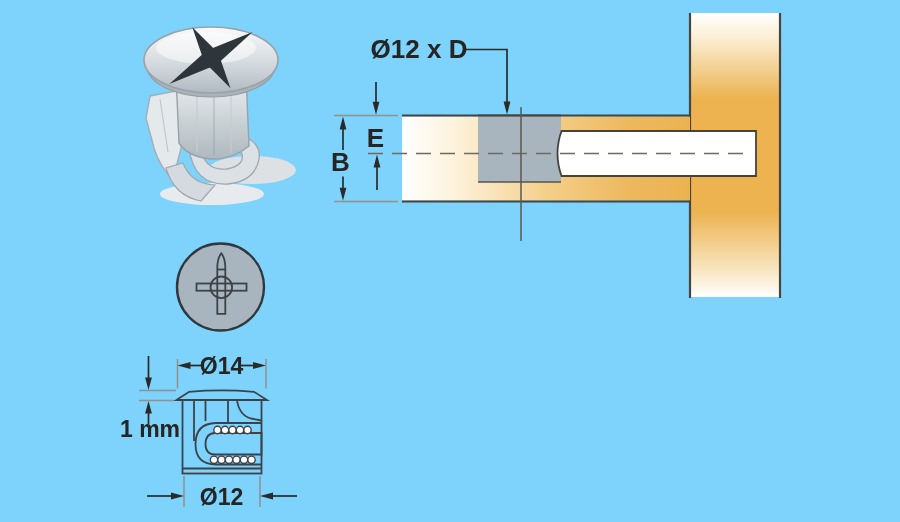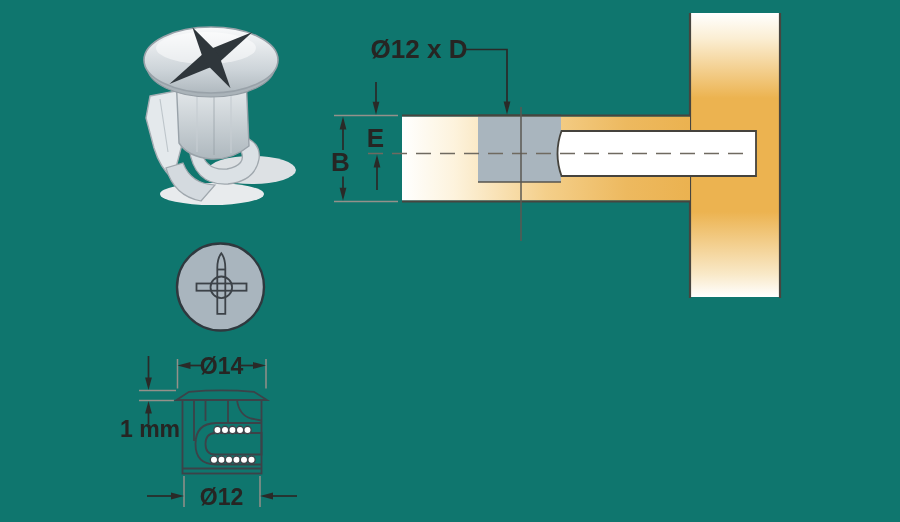--- a/index.html
+++ b/index.html
@@ -1,16 +1,16 @@
 <!DOCTYPE html>
 <html><head>
 <meta charset="utf-8">
 <style>
   html,body{margin:0;padding:0;background:#ffffff;}
-  .stage{position:relative;width:900px;height:522px;background:#0f766e;overflow:hidden;}
+  .stage{position:relative;width:900px;height:522px;background:#7dd3fc;overflow:hidden;}
   svg{display:block;}
   text{font-family:"Liberation Sans",sans-serif;font-weight:600;fill:#262523;}
   .dim-lg{font-size:26px;}
   .dim-sm{font-size:23px;}
   .edge{stroke:#47453f;stroke-width:2.2;fill:none;}
   .ext{stroke:#94918a;stroke-width:1.5;fill:none;}
   .dim{stroke:#2a2a28;stroke-width:1.7;fill:none;}
   .arrow{fill:#2a2a28;stroke:none;}
   .outline{stroke:#3c4248;stroke-width:1.8;fill:none;}
 </style>

